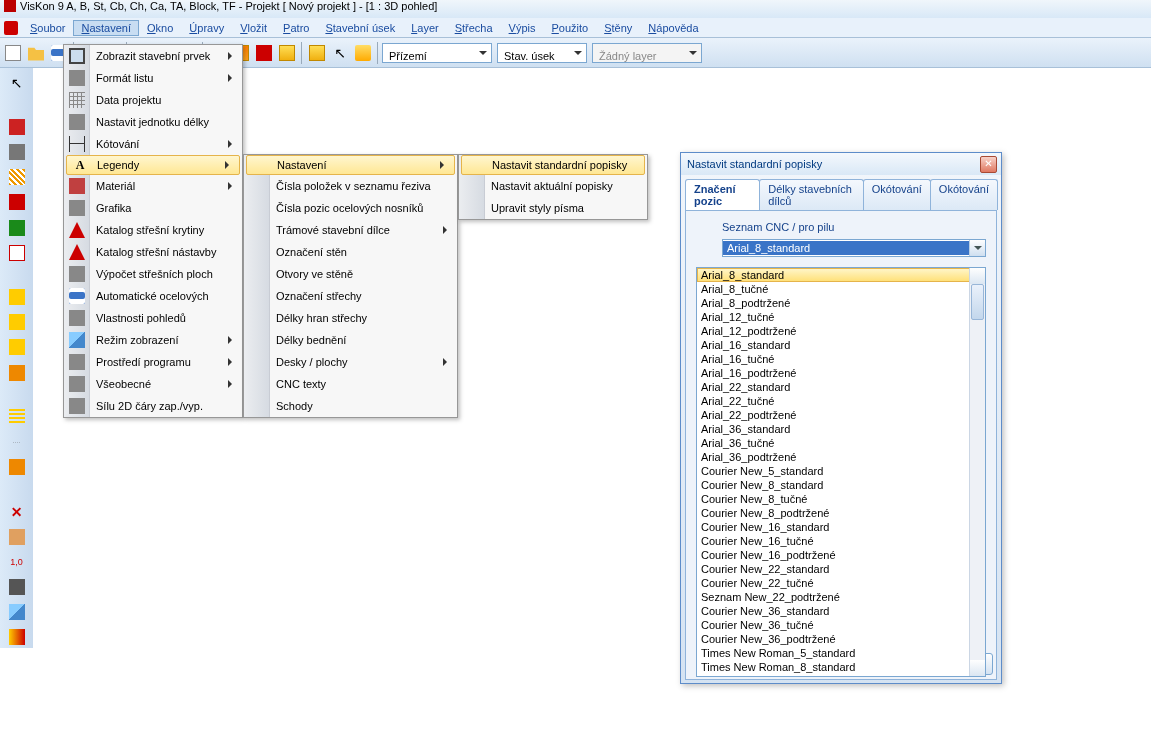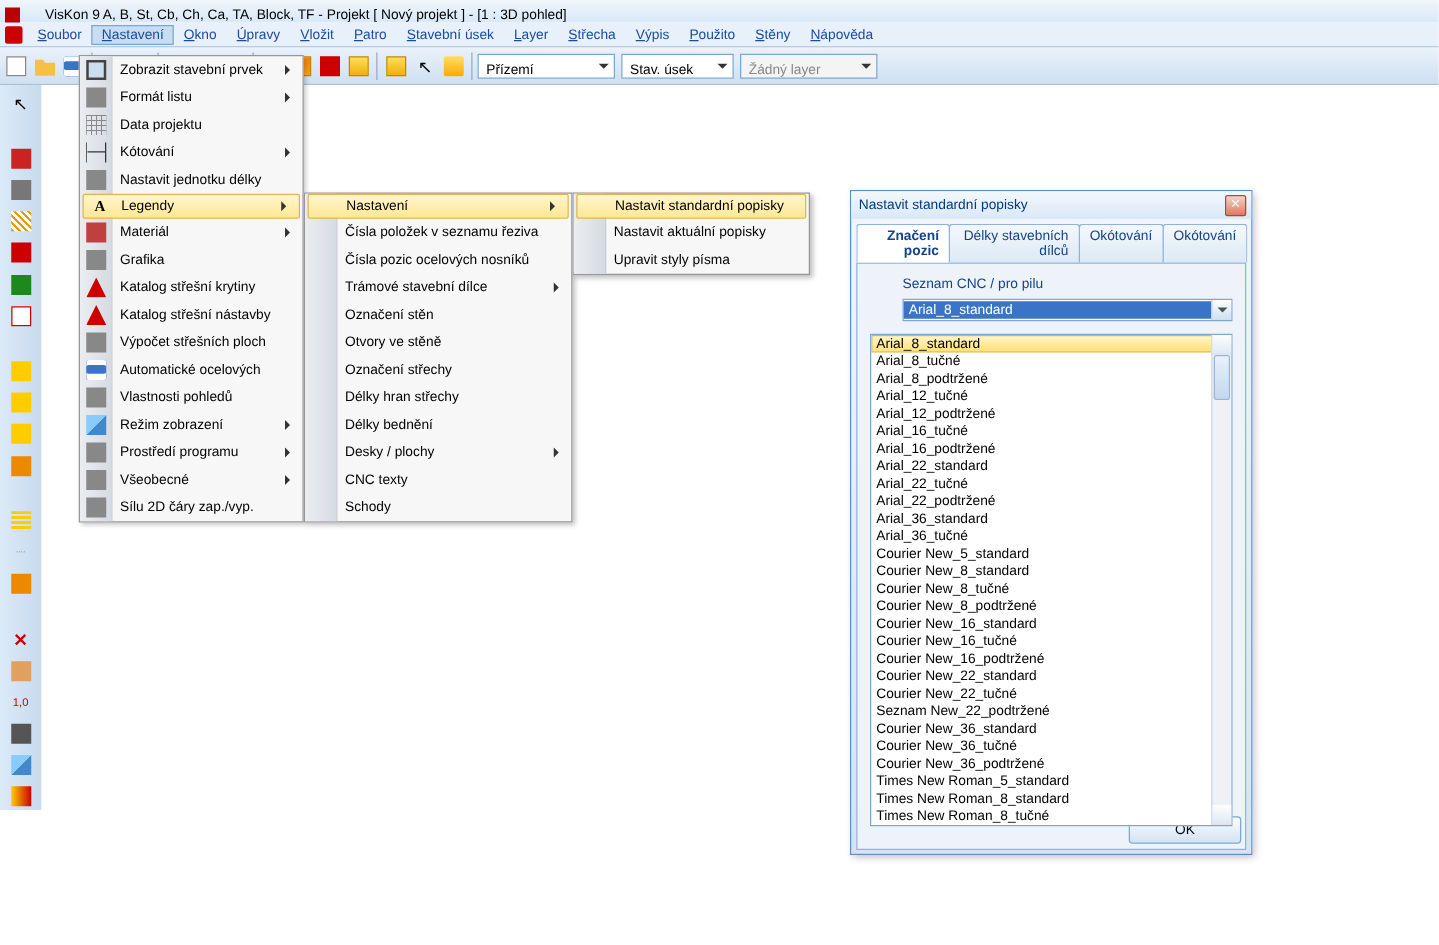--- a/index.html
+++ b/index.html
@@ -1,19 +1,19 @@
 <!DOCTYPE html>
 <html><head>
 <meta charset="utf-8">
 <style>
   * { box-sizing: border-box; font-family: Tahoma, Arial, sans-serif; font-size: 11px; }
   body { margin: 0; background: #fff; width: 1151px; height: 756px; overflow: hidden; position: relative; }
 
   
-  .titlebar { height: 18px; background: linear-gradient(#f0f6fb, #d8e8f7); color: #000; display: flex; align-items: flex-end; padding: 0 4px; gap: 16px; }
+  .titlebar { height: 18px; background: linear-gradient(#f0f6fb, #d8e8f7); color: #000; display: flex; align-items: flex-start; padding: 0 4px; }
   .titlebar .icon { width: 12px; height: 12px; background: #b00; margin-right: 4px; }
 
   
   .menubar { height: 20px; background: #e8f1fb; display: flex; align-items: center; padding: 0 2px; border-bottom: 1px solid #a8c0d8; }
   .menubar .mitem { color: #1a4ca0; padding: 2px 8px; cursor: default; }
   .menubar .mitem.active { background: #c8ddf2; border: 1px solid #7ba7d1; padding: 1px 7px; }
   .menubar .appicon { width: 14px; height: 14px; margin: 0 4px 0 2px; background: #c00; border-radius: 2px; }
   .menubar .u { text-decoration: underline; }
 
   
@@ -47,21 +47,21 @@
   .menu .mrow { position: relative; height: 22px; display: flex; align-items: center; padding: 0 24px 0 32px; white-space: nowrap; cursor: default; }
   .menu .mrow.hl { background: linear-gradient(#fff6cf,#ffe794); border: 1px solid #e5b44b; border-radius: 2px; margin: 0 2px; padding: 0 22px 0 30px; height: 20px; }
   .menu .mrow .micon { position: absolute; left: 5px; width: 16px; height: 16px; display:flex; align-items:center; justify-content:center; }
   .menu .mrow .sub { position: absolute; right: 6px; border: 4px solid transparent; border-left-color: #333; }
 
   
   .dialog { position: absolute; background: linear-gradient(#f2f6fb,#d5e3f2); border: 1px solid #5d8cc9; box-shadow: 2px 2px 6px rgba(0,0,0,0.25); }
   .dlg-title { height: 22px; background: linear-gradient(#f4f8fd,#d9e8f6); display:flex; align-items:center; padding: 0 4px; }
   .dlg-title .txt { flex:1; color:#003a80; padding-left: 2px; }
   .dlg-close { width:17px; height:17px; background: linear-gradient(#f8d2c8,#e07861); border:1px solid #a84a34; border-radius:2px; color:#fff; font-size:10px; line-height:14px; text-align:center; }
-  .tabs { display:flex; margin: 4px 4px 0 4px; text-align: right; }
+  .tabs { display:flex; margin: 4px 4px 0 4px; }
   .tab { border:1px solid #8fb3da; border-bottom:none; padding: 3px 8px; background: linear-gradient(#f4f8fd,#dce9f6); color:#15428b; margin-right:-1px; border-radius: 3px 3px 0 0; font-size:11px; }
   .tab.active { background:#fff; font-weight:bold; position:relative; z-index:1; }
   .tab-body { border:1px solid #8fb3da; margin: 0 4px 4px 4px; background:#eef3fa; padding: 10px 10px 6px 10px; position:relative; height: 500px; }
   .label { color:#15428b; margin-bottom: 6px; }
   .combo { position:relative; height:18px; border:1px solid #7ba7d1; background:#fff; display:flex; align-items:center; }
   .combo .sel { flex:1; background:#3a74c7; color:#fff; padding: 1px 4px; }
   .combo .dd { width:16px; height:16px; background: linear-gradient(#fefefe,#cfdff0); border-left:1px solid #b8cde4; position:relative; }
   .combo .dd::after { content:""; position:absolute; left:4px; top:6px; border:4px solid transparent; border-top-color:#455; }
   .listbox { position:absolute; left:10px; right:10px; top: 56px; border:1px solid #7ba7d1; background:#fff; z-index: 5; }
   .listbox .inner { max-height: 408px; overflow: hidden; }
@@ -244,30 +244,30 @@
       <span class="sub"></span>
     </div>
     <div class="mrow">
       <span class="micon">
         <span class="ico ico-grid"></span>
       </span>
       <span>Data projektu</span>
     </div>
     <div class="mrow">
       <span class="micon">
+        <span class="ico" style="background:#888;"></span>
+      </span>
+      <span>Nastavit jednotku délky</span>
+    </div>
+    <div class="mrow">
+      <span class="micon">
         <span class="ico ico-dim"></span>
       </span>
       <span>Kótování</span>
       <span class="sub"></span>
-    </div>
-    <div class="mrow">
-      <span class="micon">
-        <span class="ico" style="background:#888;"></span>
-      </span>
-      <span>Nastavit jednotku délky</span>
     </div>
     <div class="mrow hl">
       <span class="micon">
         <span class="ico ico-a">A</span>
       </span>
       <span>Legendy</span>
       <span class="sub"></span>
     </div>
     <div class="mrow">
       <span class="micon">
@@ -429,27 +429,29 @@
       <div class="sel">Arial_8_standard</div>
       <div class="dd"></div>
     </div>
     <div class="listbox">
       <div class="inner" id="font-list">
           <div class="opt sel">Arial_8_standard</div>
           <div class="opt">Arial_8_tučné</div>
           <div class="opt">Arial_8_podtržené</div>
           <div class="opt">Arial_12_tučné</div>
           <div class="opt">Arial_12_podtržené</div>
+          <div class="opt">Arial_16_standard</div>
           <div class="opt">Arial_16_tučné</div>
           <div class="opt">Arial_16_podtržené</div>
           <div class="opt">Arial_22_standard</div>
           <div class="opt">Arial_22_tučné</div>
           <div class="opt">Arial_22_podtržené</div>
           <div class="opt">Arial_36_standard</div>
           <div class="opt">Arial_36_tučné</div>
+          <div class="opt">Arial_36_podtržené</div>
           <div class="opt">Courier New_5_standard</div>
           <div class="opt">Courier New_8_standard</div>
           <div class="opt">Courier New_8_tučné</div>
           <div class="opt">Courier New_8_podtržené</div>
           <div class="opt">Courier New_16_standard</div>
           <div class="opt">Courier New_16_tučné</div>
           <div class="opt">Courier New_16_podtržené</div>
           <div class="opt">Courier New_22_standard</div>
           <div class="opt">Courier New_22_tučné</div>
           <div class="opt">Seznam New_22_podtržené</div>

